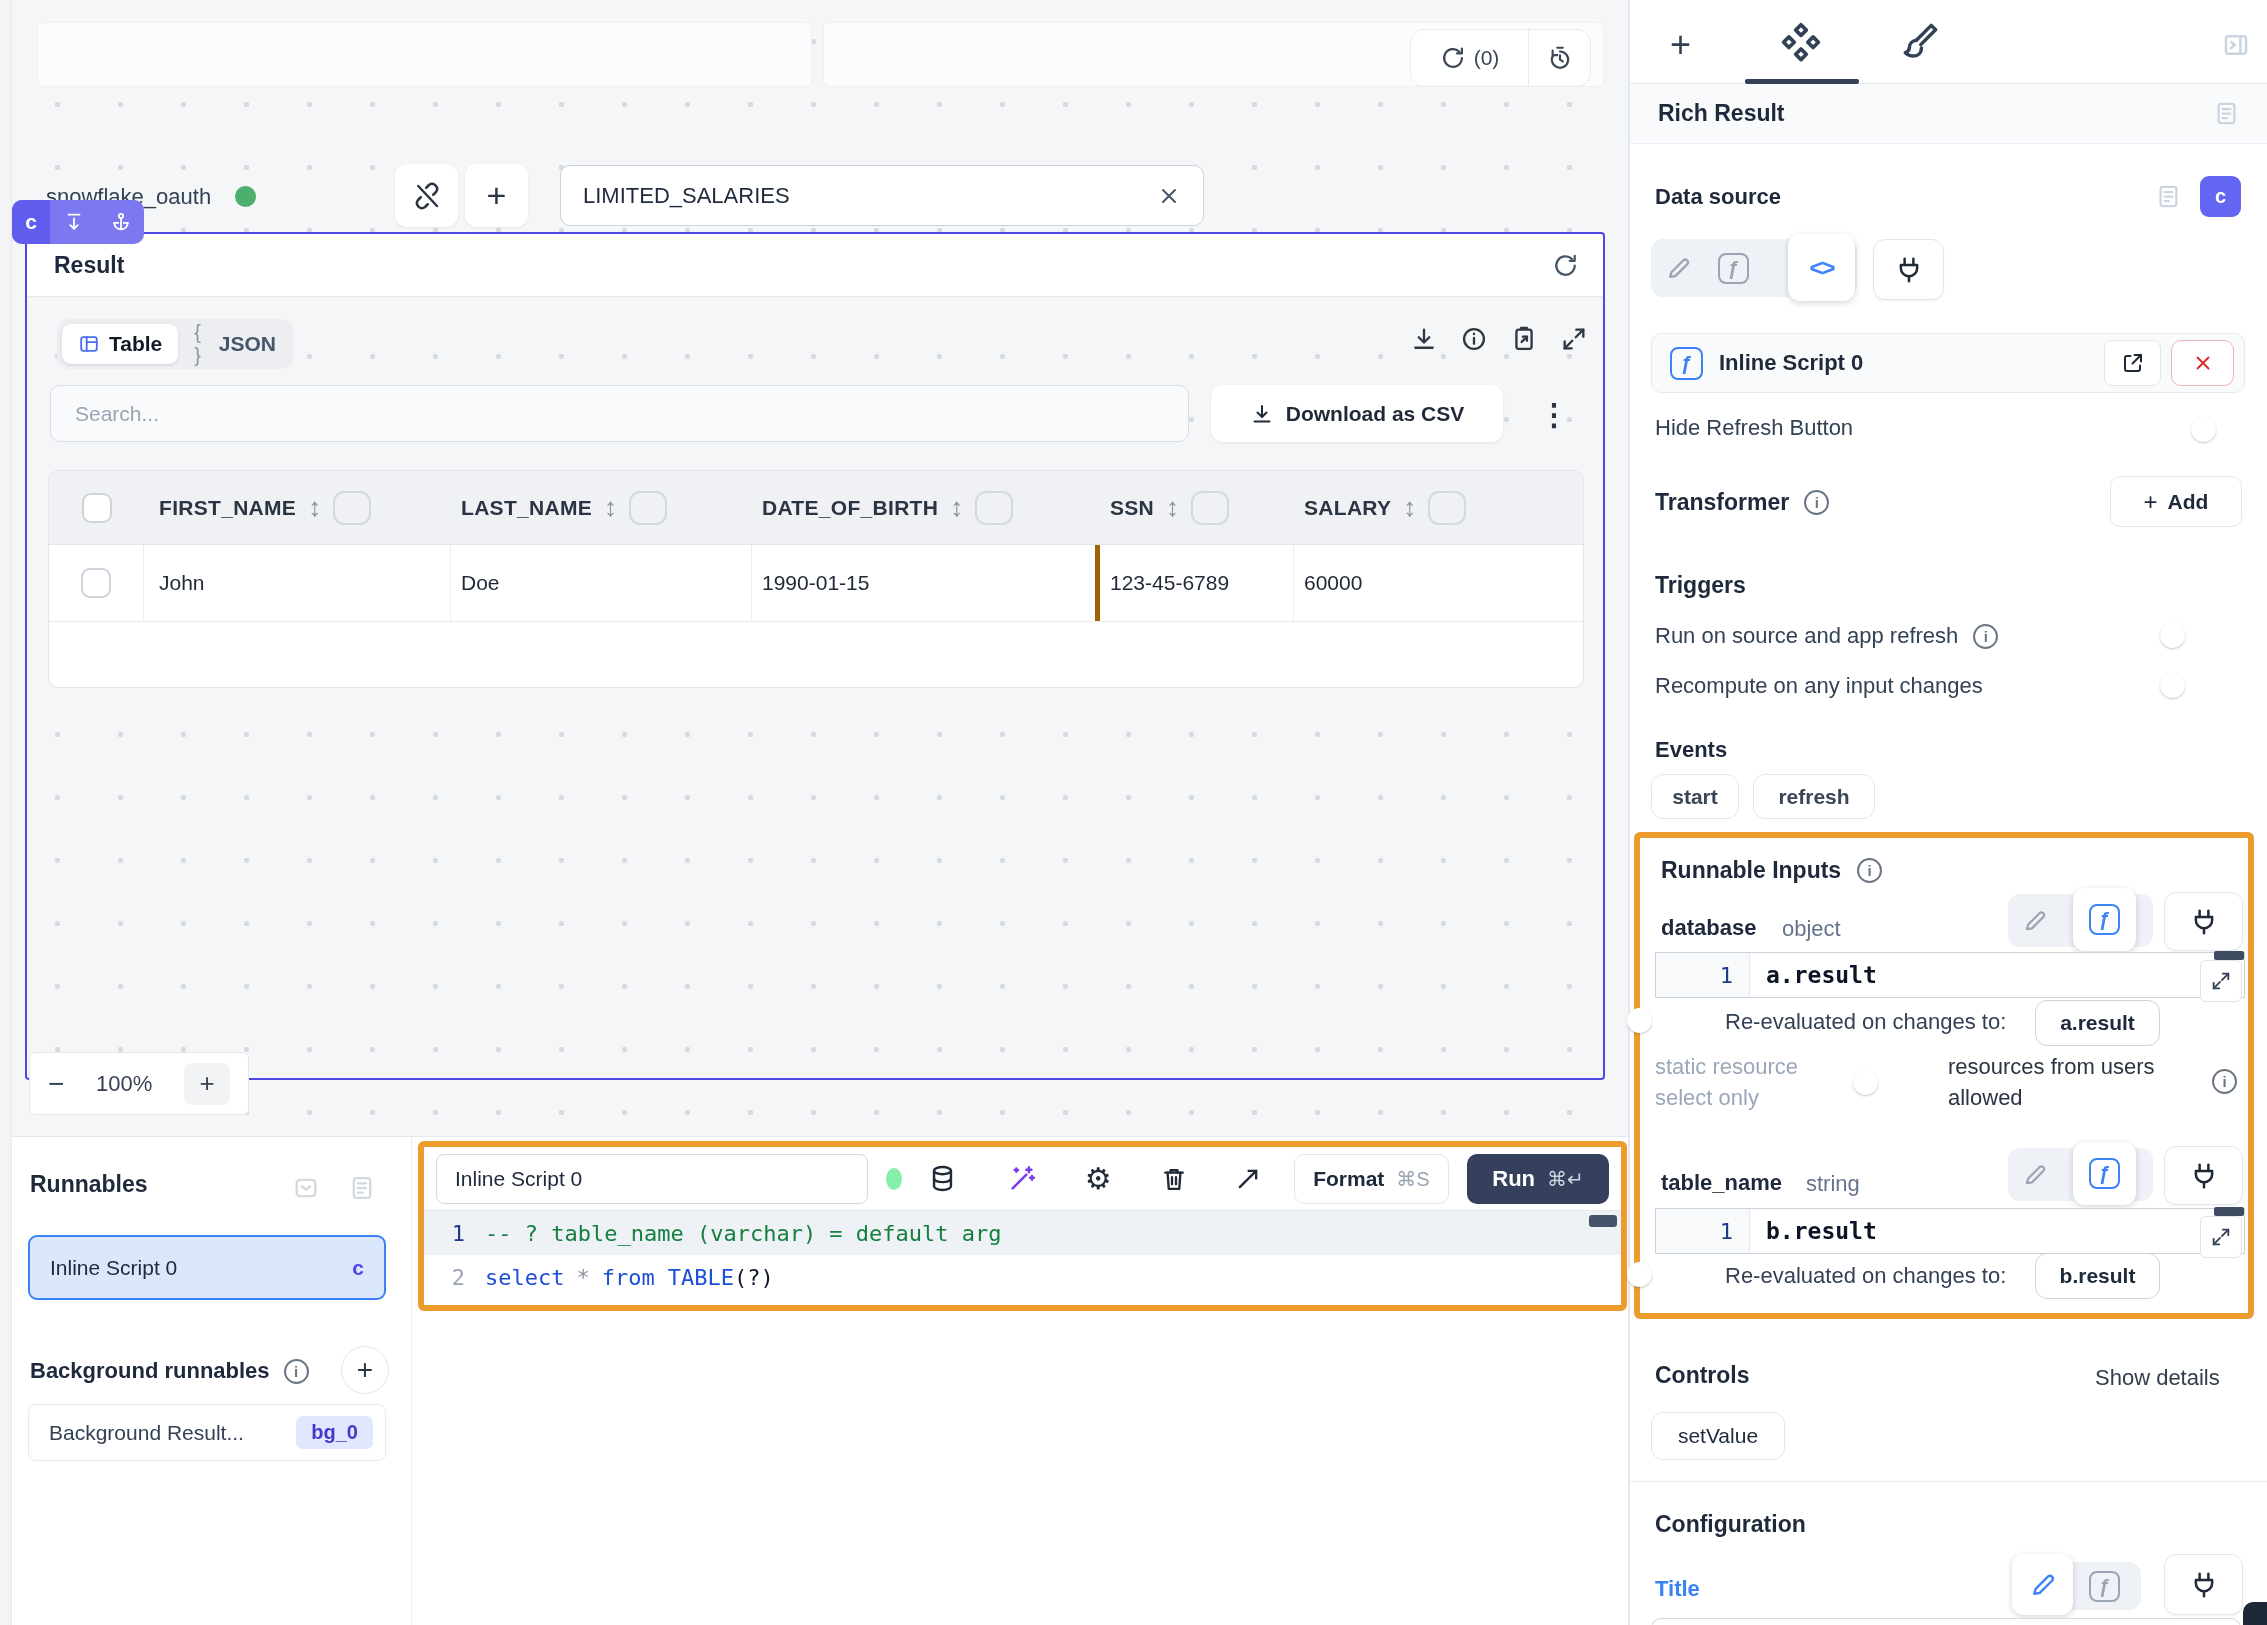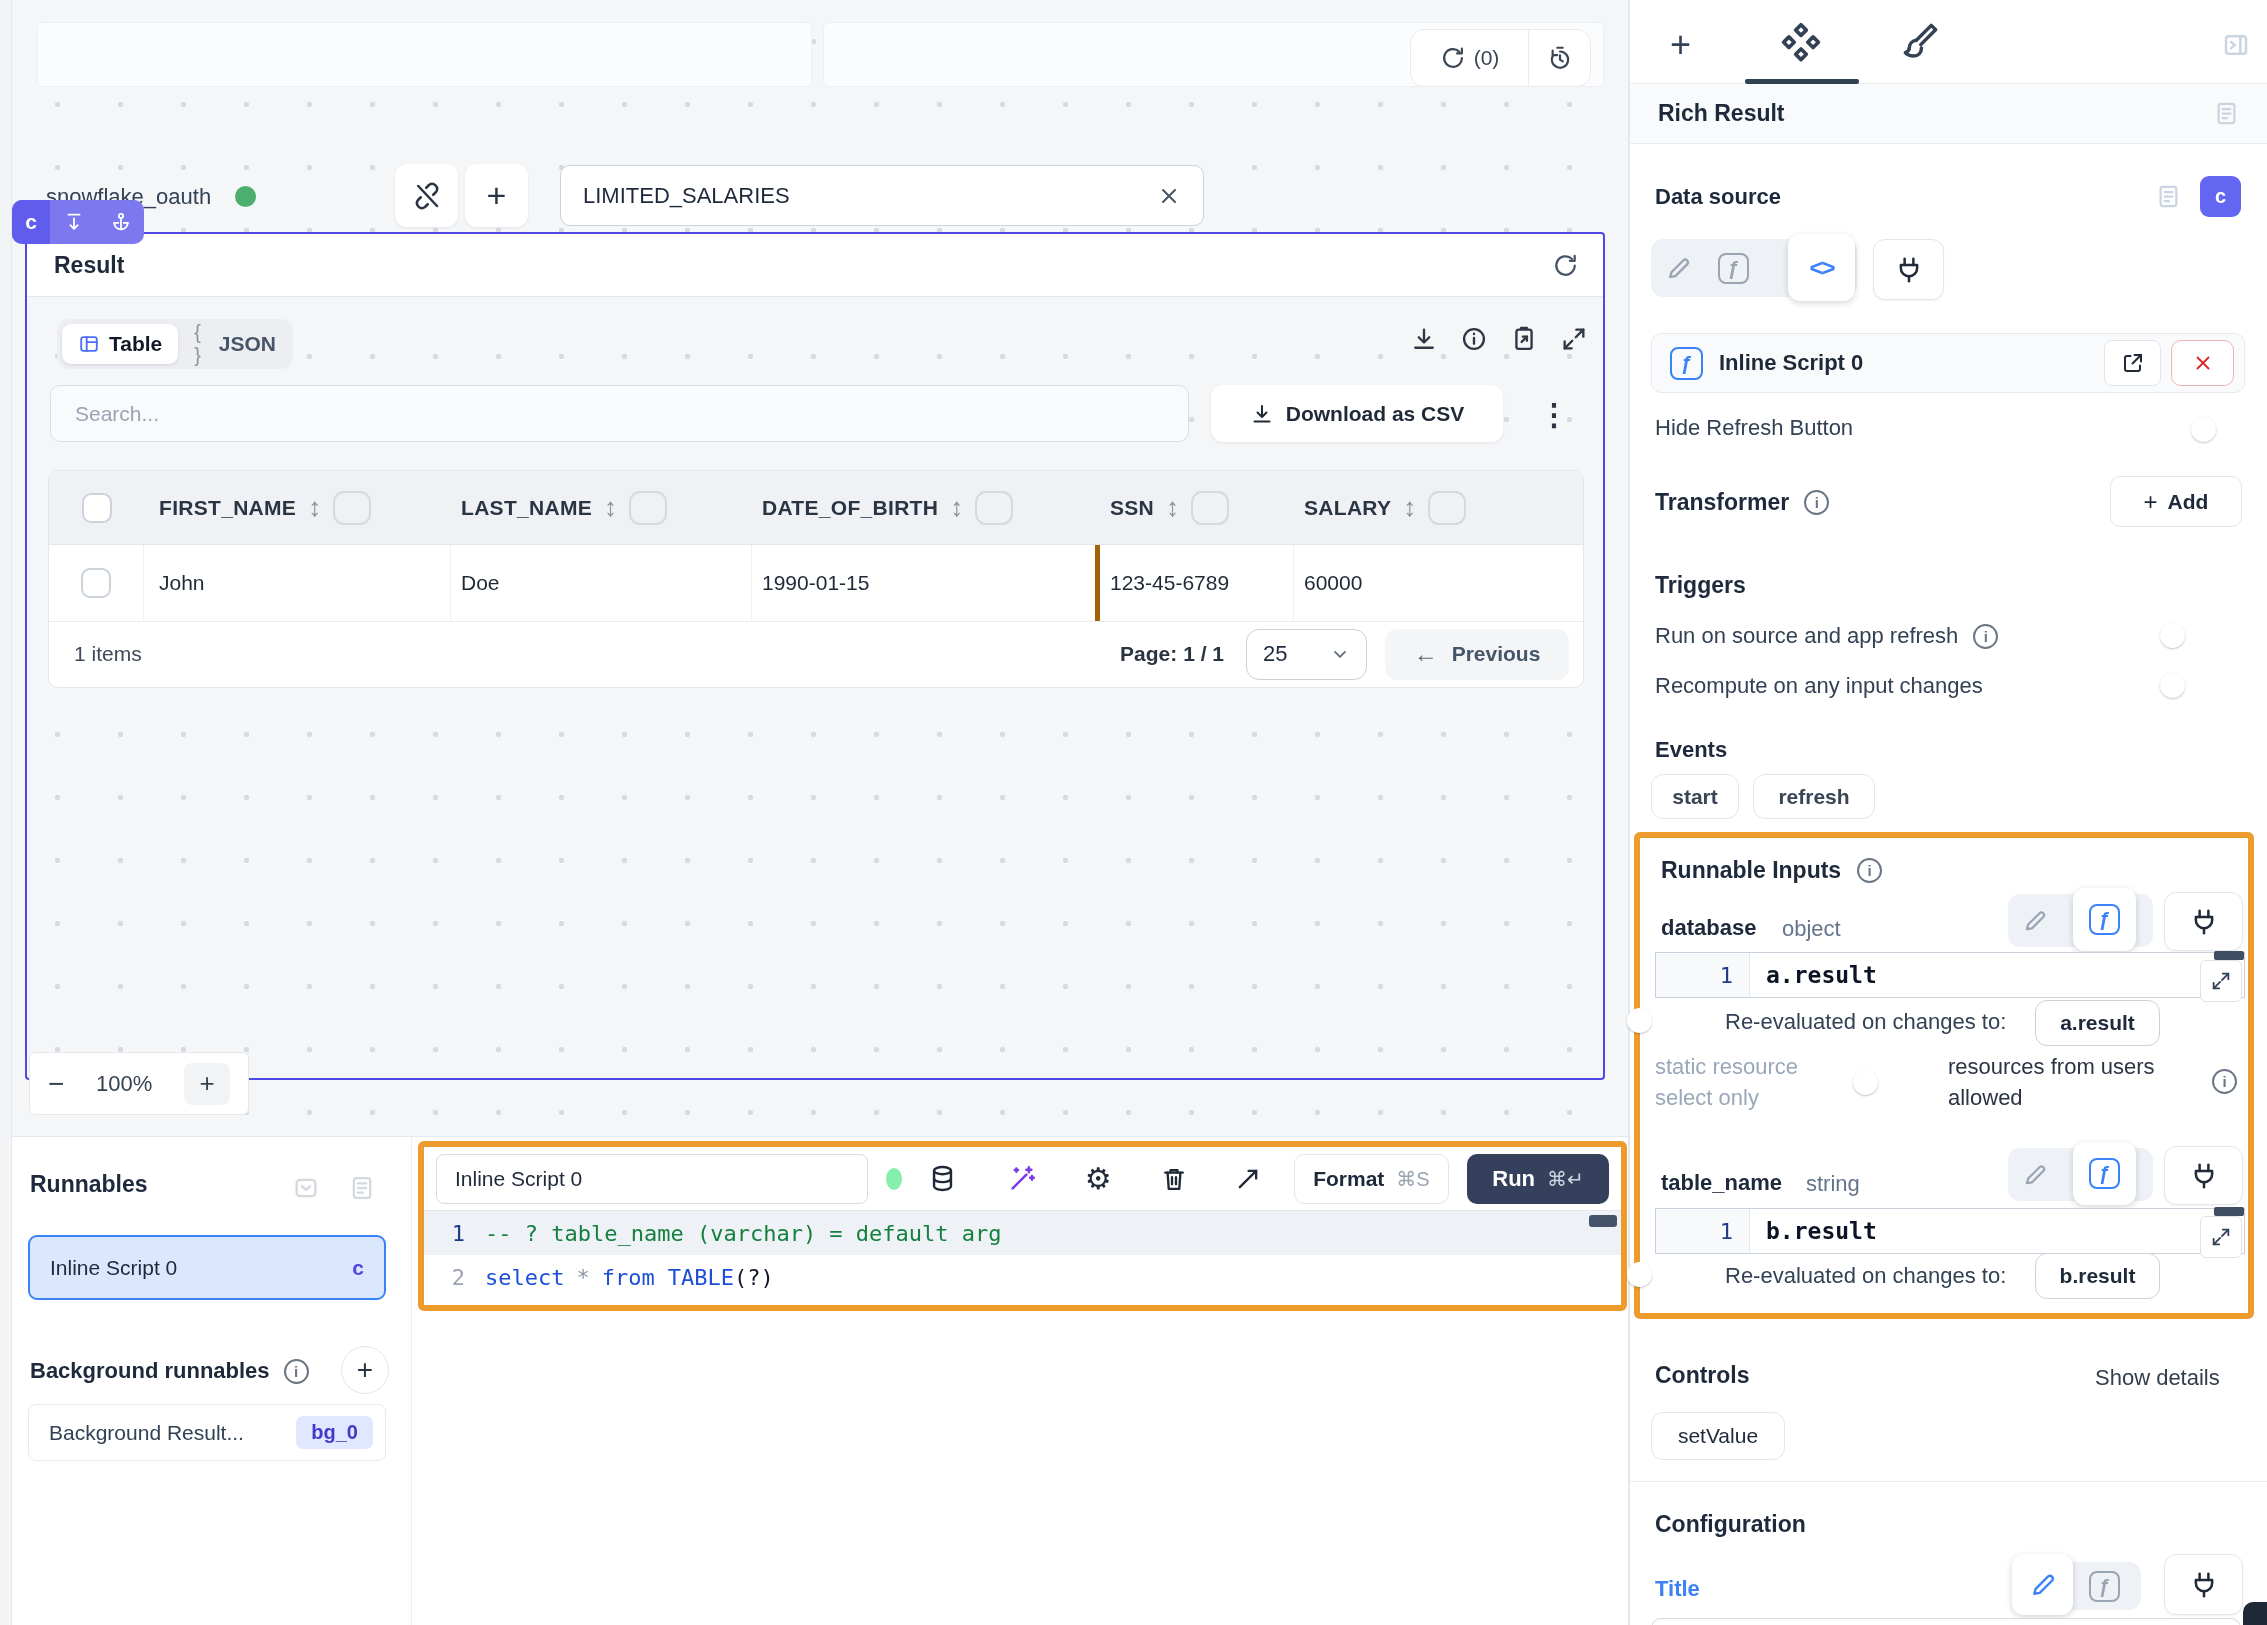--- a/index.html
+++ b/index.html
@@ -260,37 +260,20 @@
       <div class="f" style="width:95px;height:100%;justify-content:center;border-right:1px solid #edf0f3;">
         <span class="cbx" style="width:30px;height:30px;cursor:pointer;"></span>
       </div>
       <div class="f" style="width:307px;height:100%;padding-left:15px;border-right:1px solid #edf0f3;">John</div>
       <div class="f" style="width:301px;height:100%;padding-left:10px;border-right:1px solid #edf0f3;">Doe</div>
       <div class="f" style="width:348px;height:100%;padding-left:10px;border-right:5px solid #a16207;">1990-01-15</div>
       <div class="f" style="width:194px;height:100%;padding-left:10px;border-right:1px solid #edf0f3;">123-45-6789</div>
       <div class="f" style="flex:1;height:100%;padding-left:10px;">60000</div>
     </div>
 
-    <div class="f" style="height:64px;padding:0 14px 0 25px;background:#fff;">
-      <span style="font-size:21px;color:#3f4a59;">1 items</span>
-      <span style="flex:1;"></span>
-      <span style="font-size:21px;font-weight:bold;color:#2b3442;margin-right:22px;">Page: 1 / 1</span>
-      <div class="f" style="width:121px;height:51px;background:#fff;border:1.5px solid #cbd2da;border-radius:13px;padding:0 16px;justify-content:space-between;cursor:pointer;margin-right:18px;">
-        <span style="font-size:22px;color:#1e293b;">25</span>
-        <span class="ic" style="color:#5b6676;">
-          <svg width="20" height="20" viewBox="0 0 24 24" class="stroke">
-              <path d="M6 9.5l6 6 6-6"></path>
-            </svg>
-        </span>
-      </div>
-      <div class="f" style="width:184px;height:51px;background:#f3f5f7;border-radius:12px;justify-content:center;gap:14px;cursor:pointer;">
-        <span style="font-size:24px;color:#5b6676;">←</span>
-        <span style="font-size:21px;font-weight:bold;color:#475569;">Previous</span>
-      </div>
-    </div>
   </div>
 
   
   <div class="a f" style="left:29px;top:1052px;width:220px;height:63px;background:#fff;border:1px solid #e5e7eb;border-radius:6px;padding:0 18px;justify-content:space-between;z-index:7;">
     <span style="font-size:28px;color:#374151;cursor:pointer;">−</span>
     <span style="font-size:22px;color:#374151;">100%</span>
     <span class="ic" style="width:46px;height:42px;background:#f1f3f5;border-radius:8px;font-size:26px;color:#374151;cursor:pointer;">+</span>
   </div>
 
   

